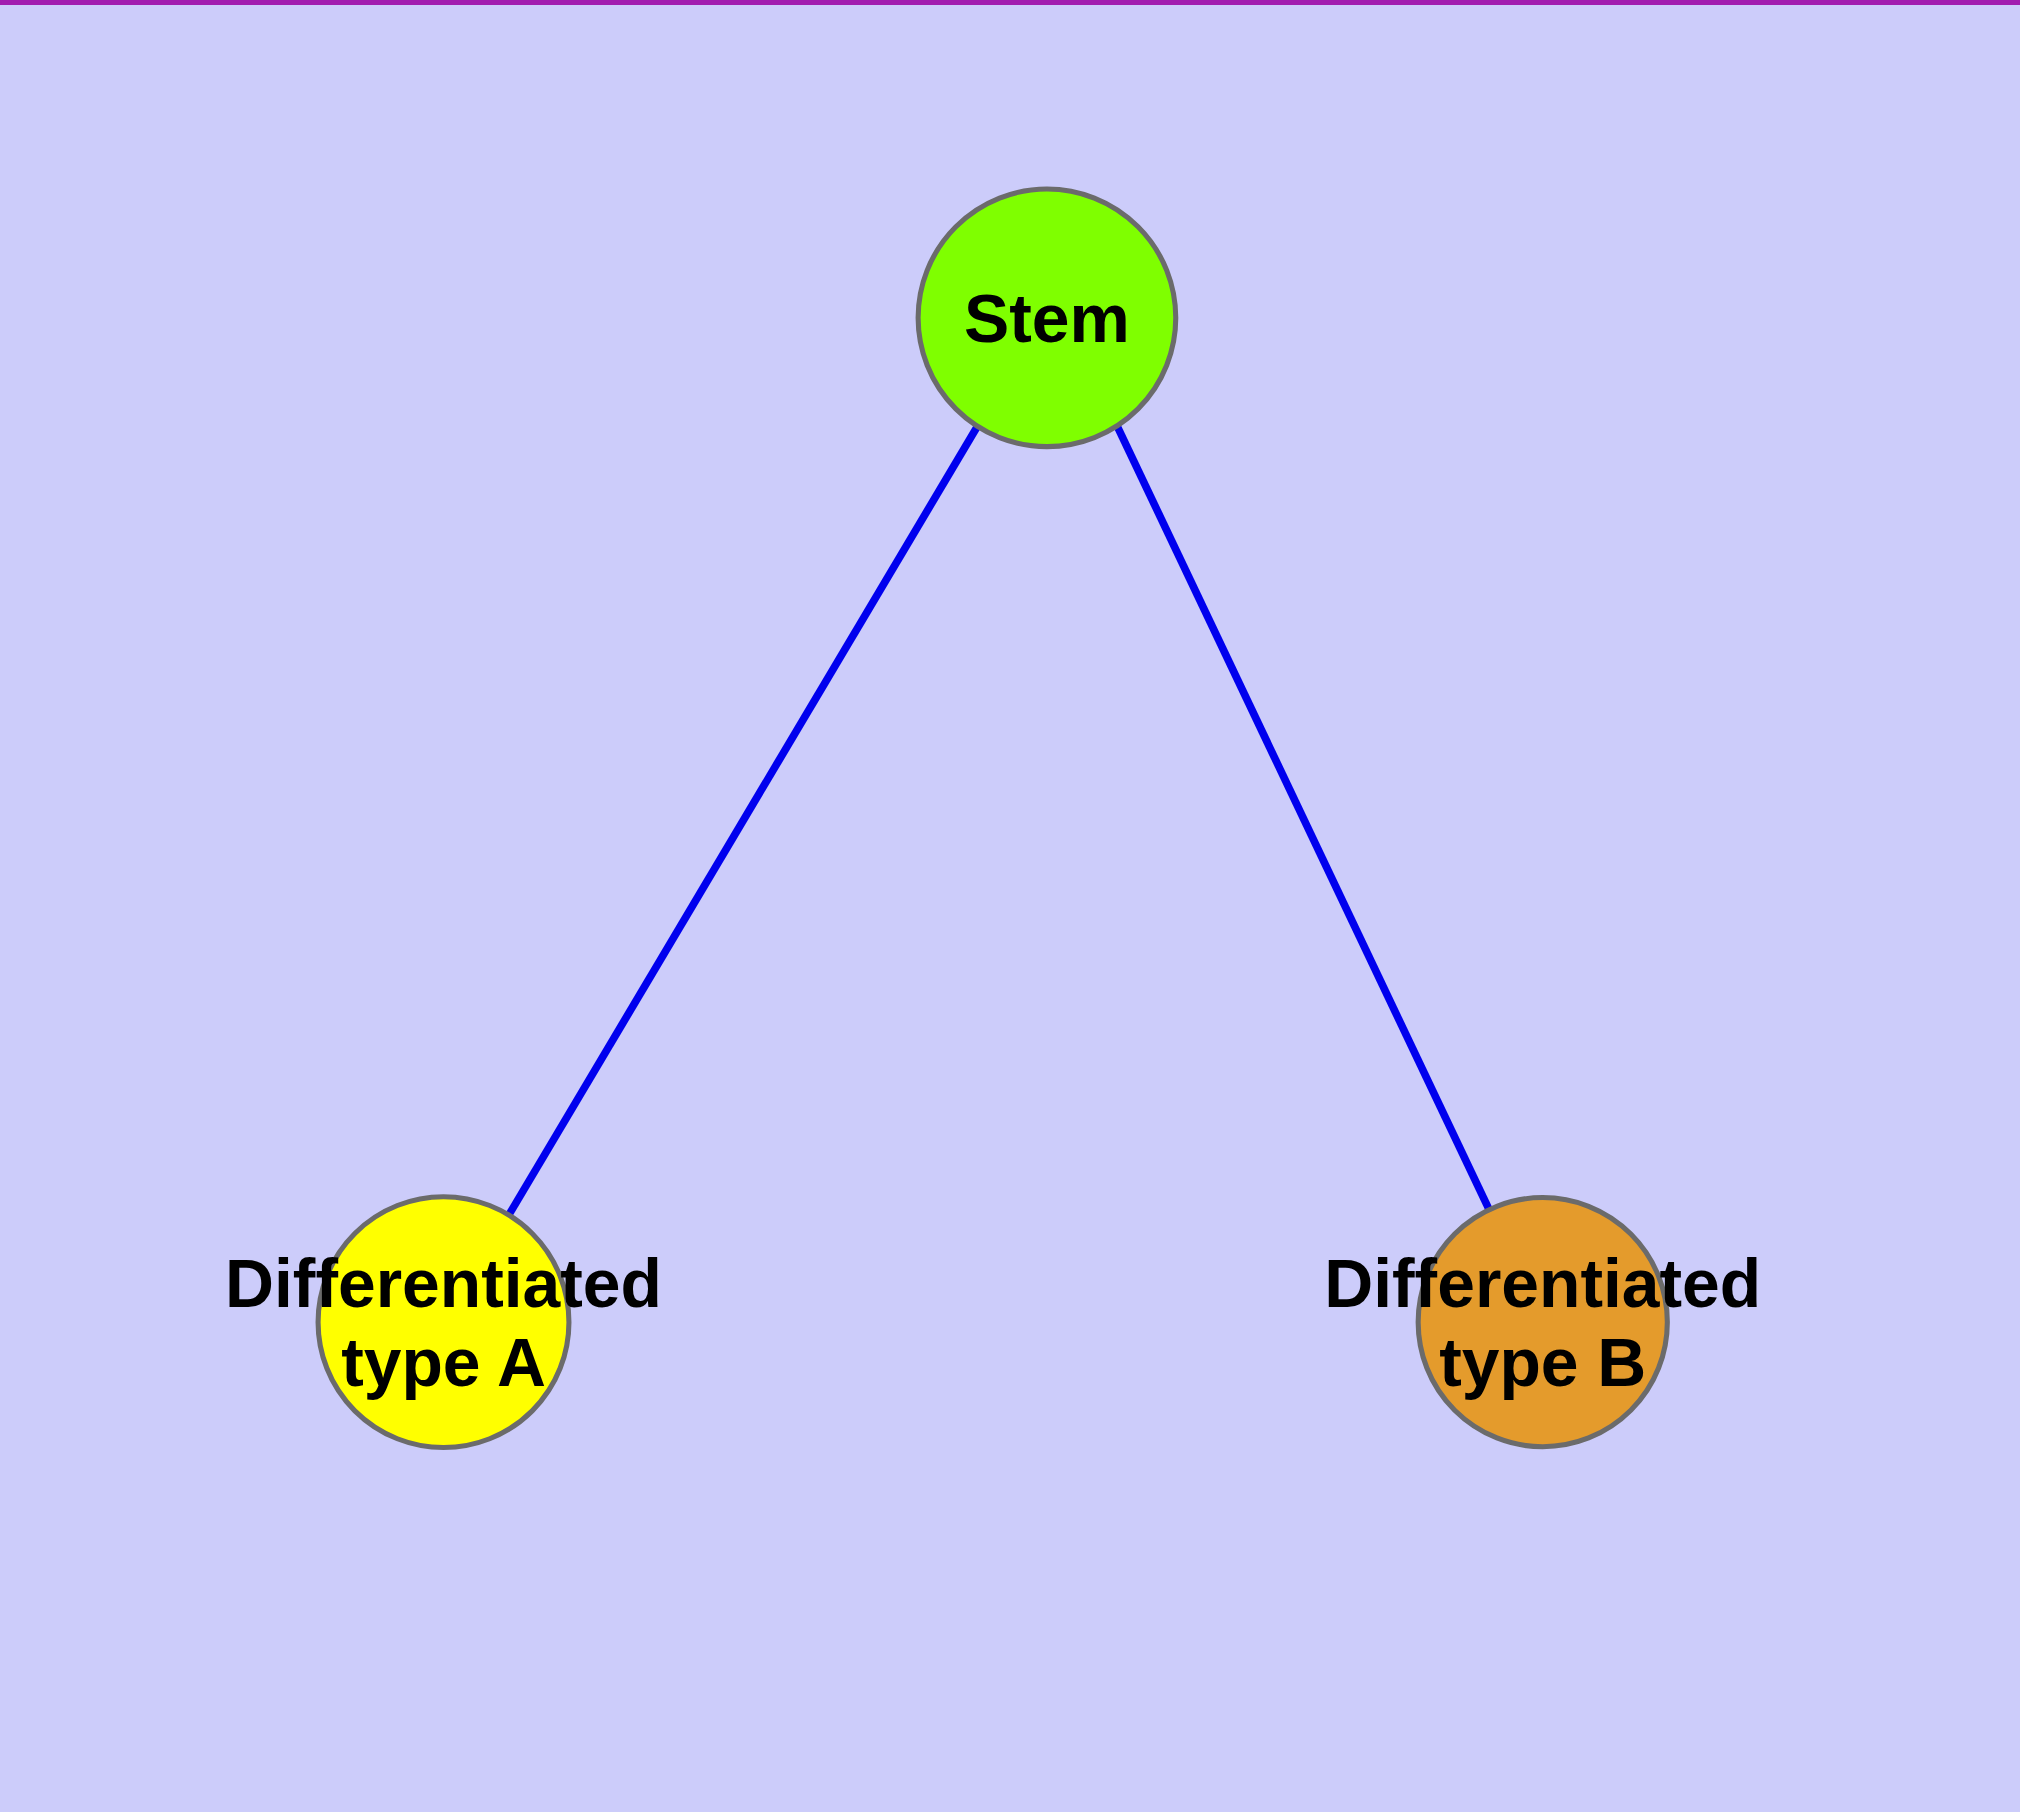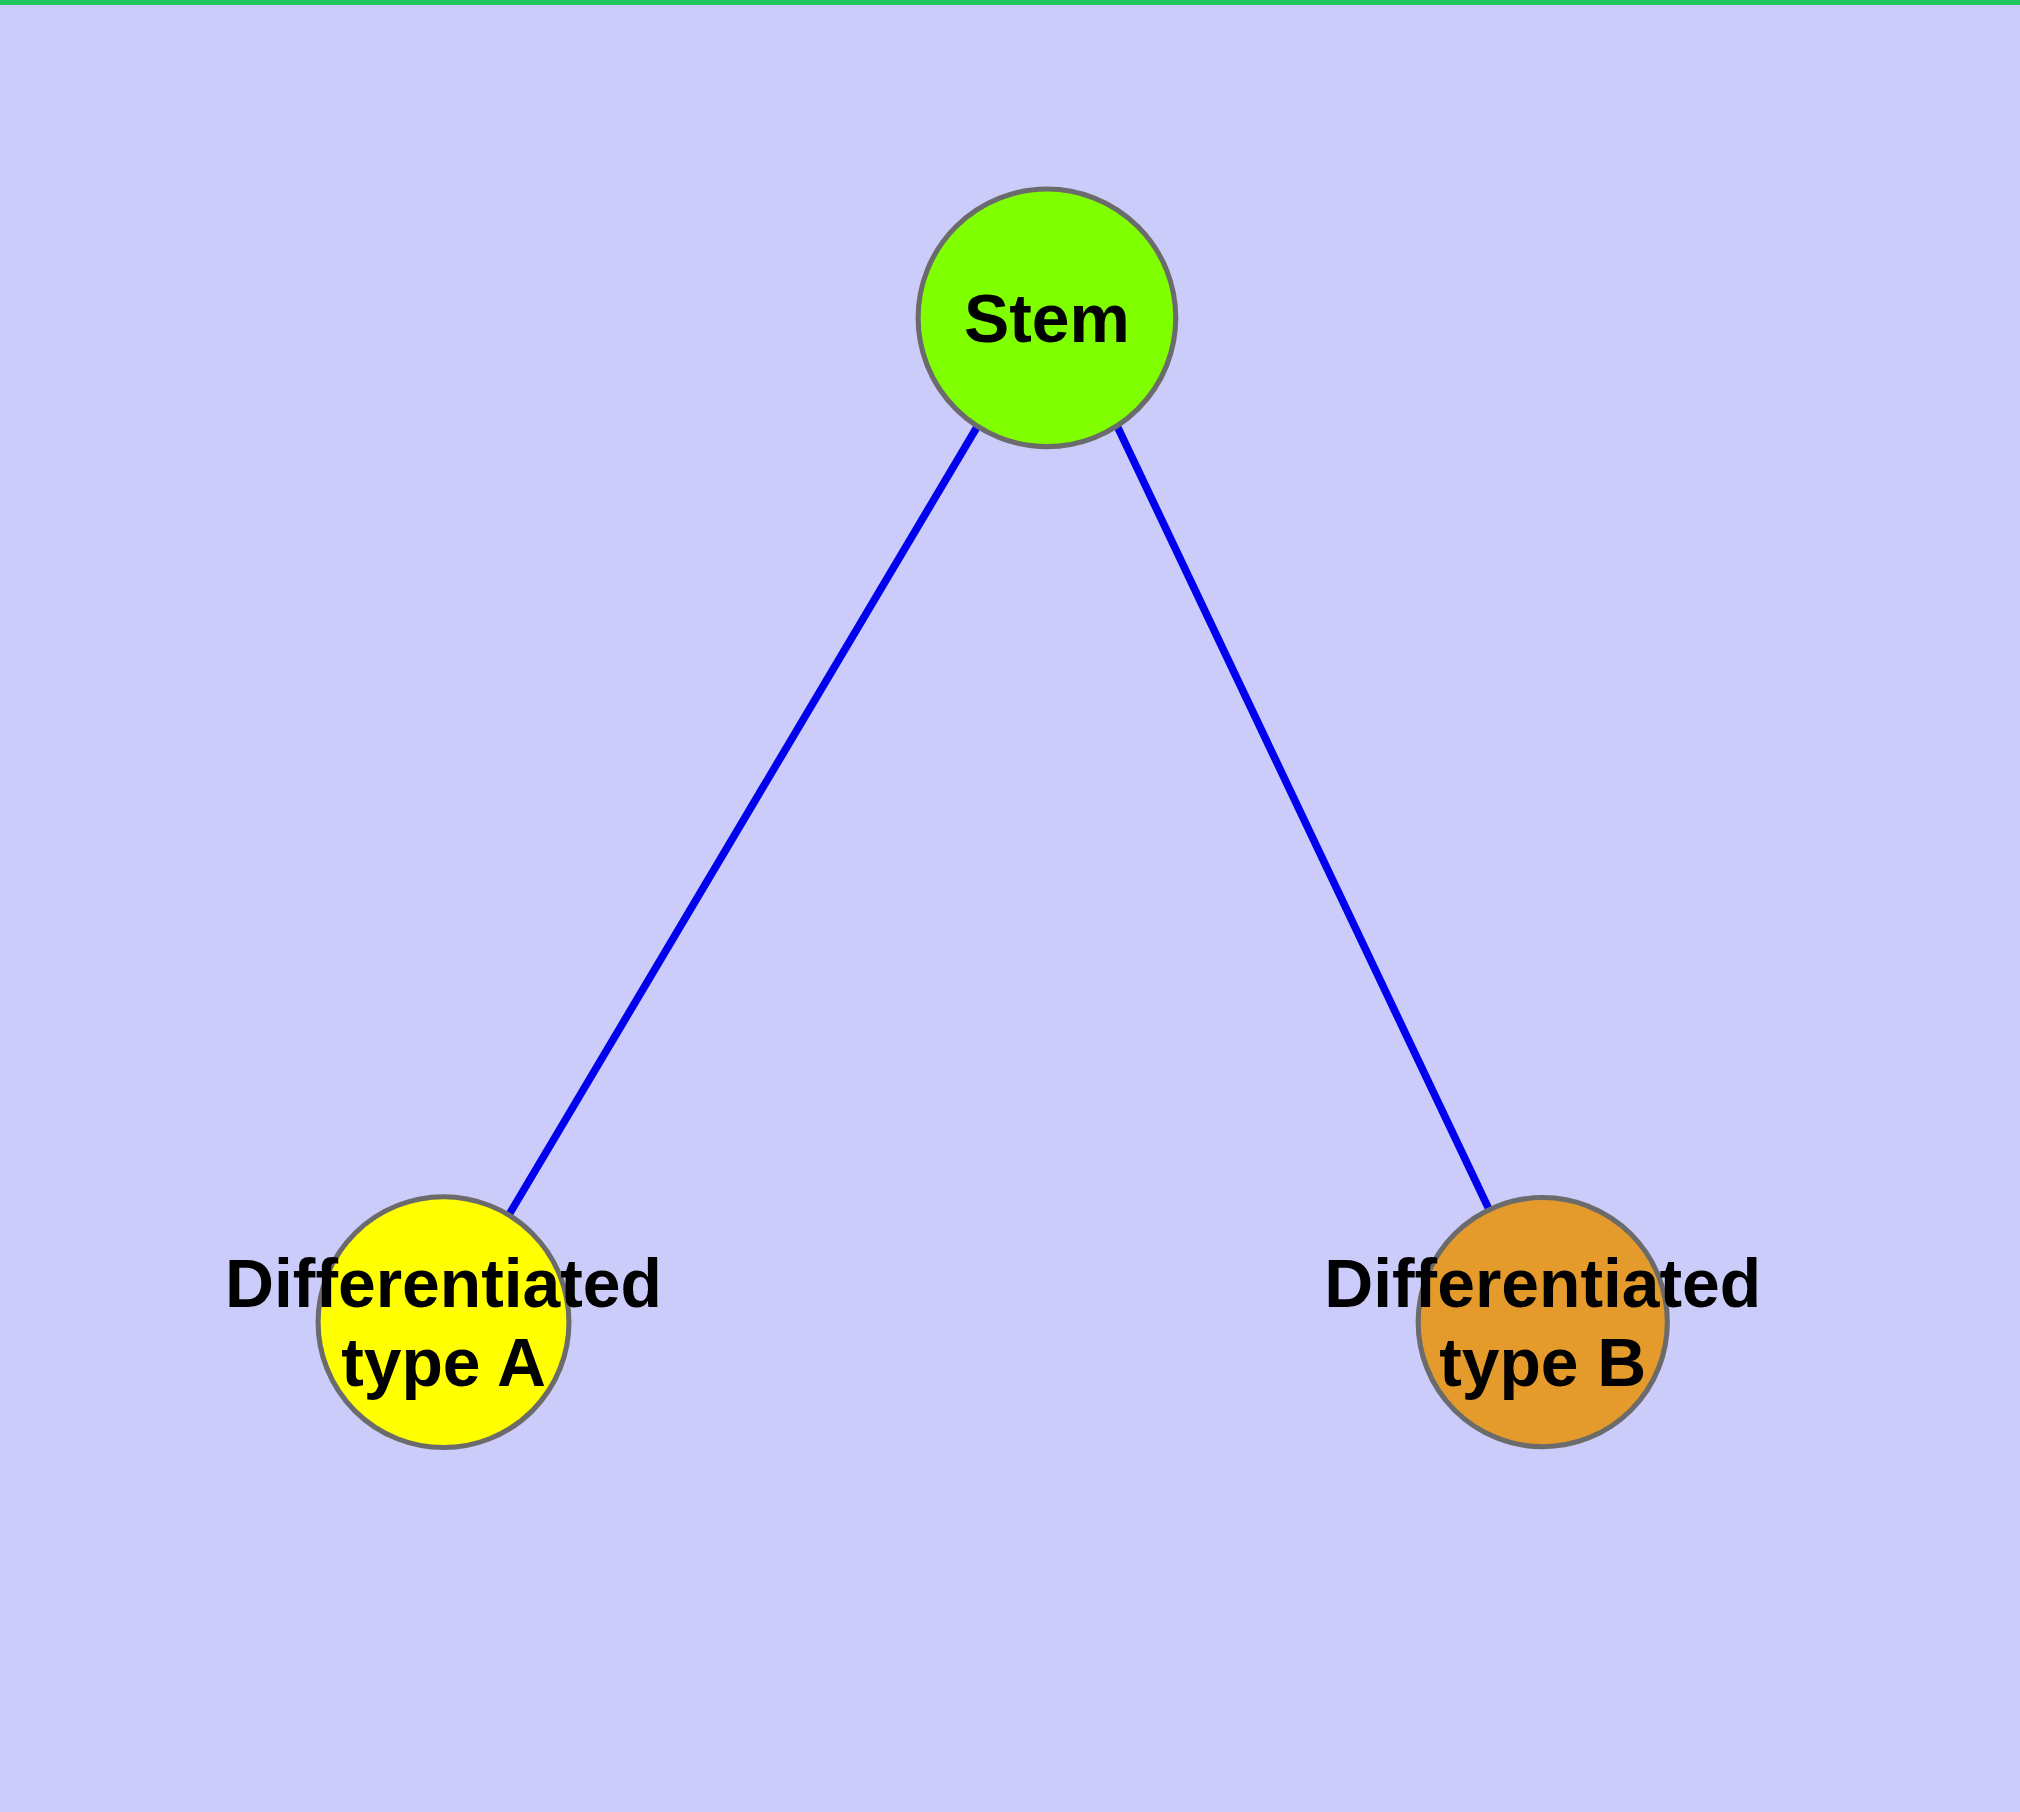--- a/index.html
+++ b/index.html
@@ -6,21 +6,21 @@
   html, body {
     margin: 0;
     padding: 0;
     background: #ffffff;
   }
   #canvas {
     position: relative;
     width: 2021px;
     height: 1812px;
     overflow: hidden;
-    background: #22c55e;
+    background: #a21caf;
     font-family: "Liberation Sans", sans-serif;
   }
   #graph-bg {
     position: absolute;
     left: 0;
     top: 5.1px;
     width: 2021px;
     height: 1807px;
   }
   #graph-svg {

